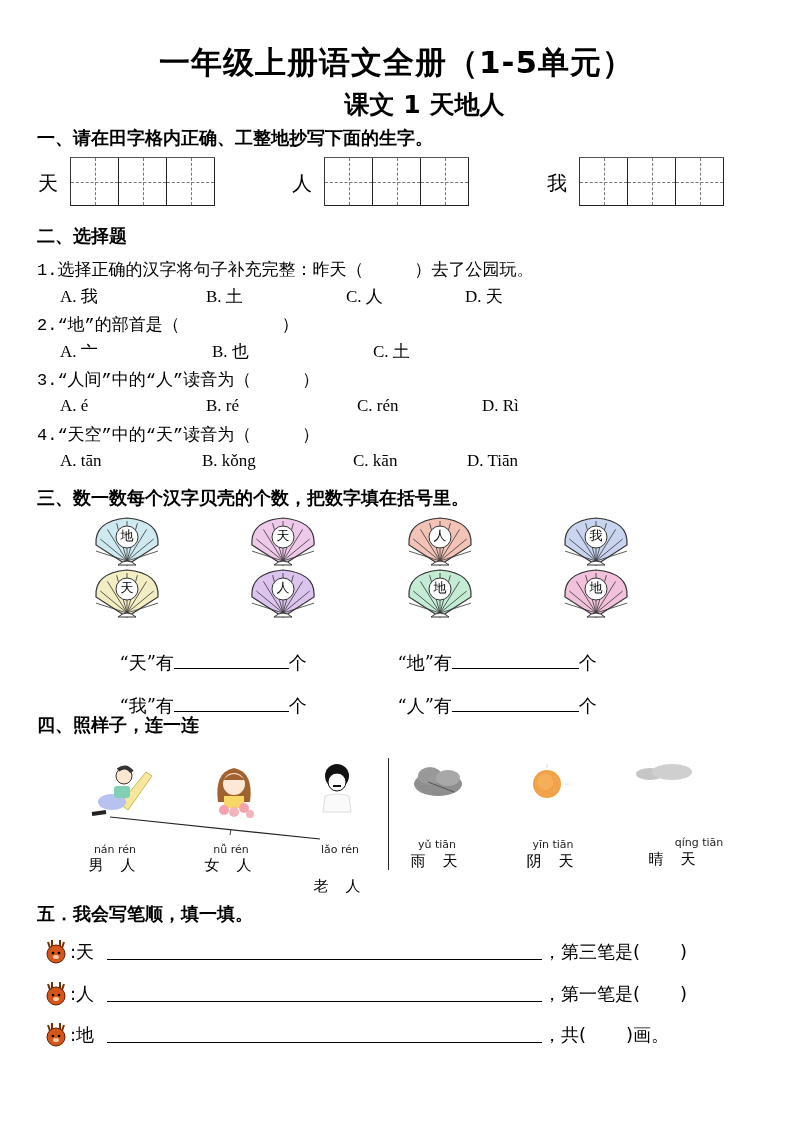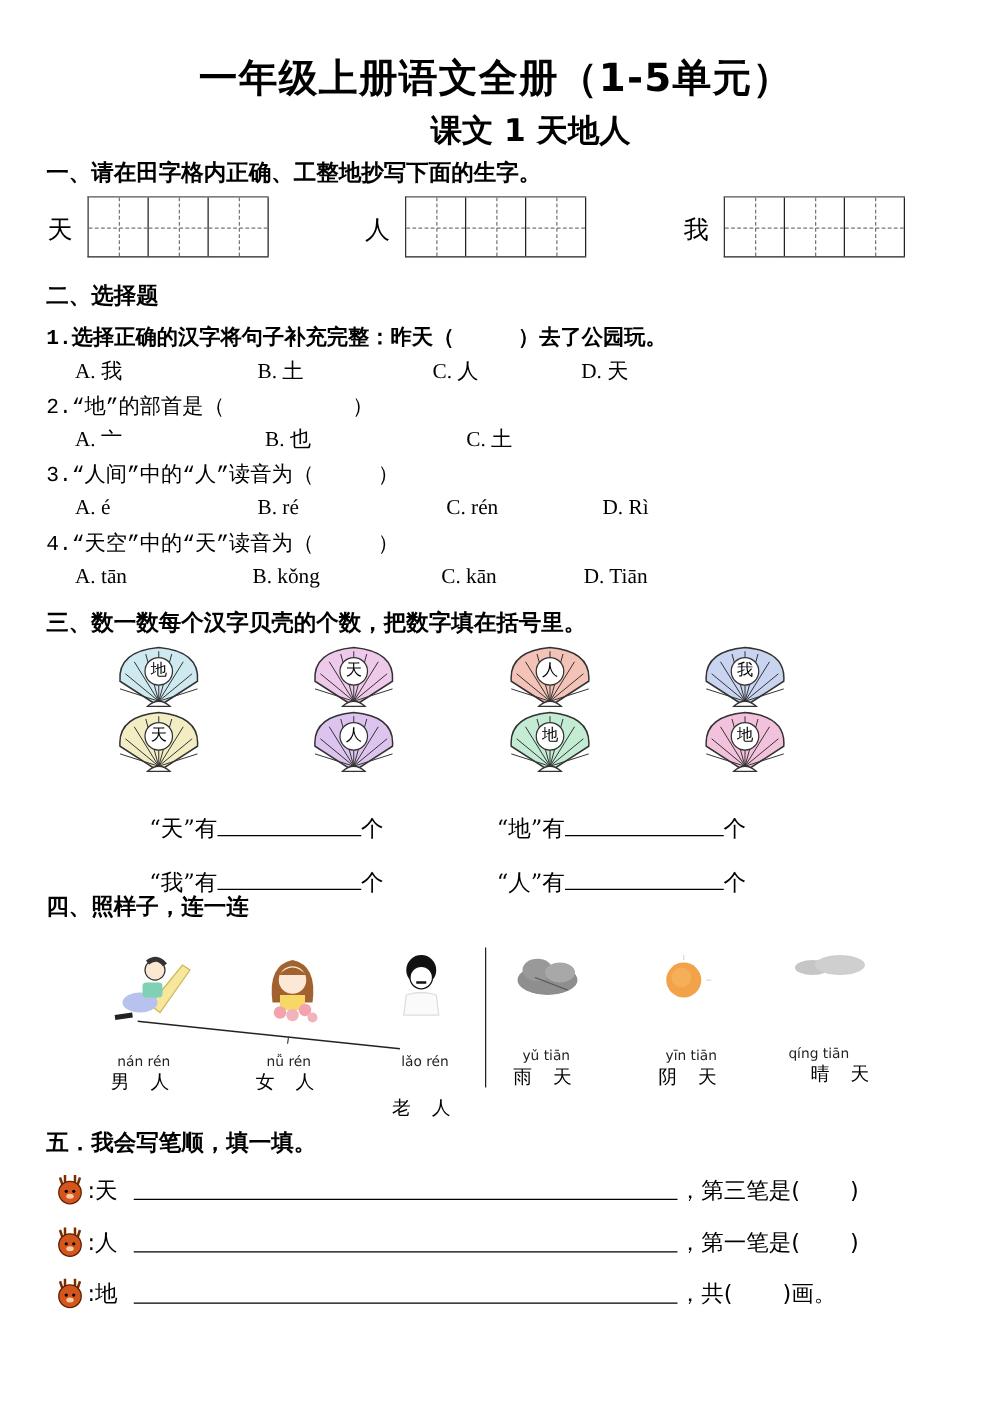--- a/index.html
+++ b/index.html
@@ -50,21 +50,21 @@
 
 <div class="abs grid-label" style="left:547px; top:170px;">我</div>
 <div class="abs grid" style="left:579px; top:157px;">
   <div class="cell"></div>
   <div class="cell"></div>
   <div class="cell"></div>
 </div>
 
 <div class="abs sec-h" style="top:224px;">二、选择题</div>
 
-<div class="abs q" style="left:37px; top:258px;font-weight:bold;">1.选择正确的汉字将句子补充完整：昨天（     ）去了公园玩。</div>
+<div class="abs q" style="left:37px; top:258px;">1.选择正确的汉字将句子补充完整：昨天（     ）去了公园玩。</div>
 <div class="abs opt" style="left:60px; top:285px;">A. 我</div>
 <div class="abs opt" style="left:206px; top:285px;">B. 土</div>
 <div class="abs opt" style="left:346px; top:285px;">C. 人</div>
 <div class="abs opt" style="left:465px; top:285px;">D. 天</div>
 
 <div class="abs q" style="left:37px; top:313px;">2.“地”的部首是（          ）</div>
 <div class="abs opt" style="left:60px; top:340px;">A. 亠</div>
 <div class="abs opt" style="left:212px; top:340px;">B. 也</div>
 <div class="abs opt" style="left:373px; top:340px;">C. 土</div>
 
@@ -275,21 +275,21 @@
 </svg>
 <svg class="abs" style="left:632px; top:760px;" width="65" height="25">
   <ellipse cx="18" cy="14" rx="14" ry="6" fill="#c6c6c6"></ellipse>
   <ellipse cx="40" cy="12" rx="20" ry="8" fill="#cfcfcf"></ellipse>
 </svg>
 
 <div class="abs py" style="left:402px; top:838px;">yǔ tiān</div>
 <div class="abs hz" style="left:402px; top:852px;">雨 天</div>
 <div class="abs py" style="left:518px; top:838px;">yīn tiān</div>
 <div class="abs hz" style="left:518px; top:852px;">阴 天</div>
-<div class="abs py" style="left:620px; top:836px;">qíng tiān</div>
+<div class="abs py" style="left:664px; top:836px;">qíng tiān</div>
 <div class="abs hz" style="left:640px; top:850px;">晴 天</div>
 
 <div class="abs sec-h" style="top:902px;">五．我会写笔顺，填一填。</div>
 
 <div id="s5rows">
       <svg class="abs" style="left:43px; top:938px;" width="26" height="26">
         <path d="M5 4 L7 10 M9 2 L9 10 M17 2 L17 10 M21 4 L19 10" stroke="#7a2e00" stroke-width="2"></path>
         <circle cx="13" cy="16" r="9" fill="#d5561d" stroke="#5a2000"></circle>
         <circle cx="10" cy="15" r="1.3" fill="#000"></circle>
       <circle cx="16" cy="15" r="1.3" fill="#000"></circle>

